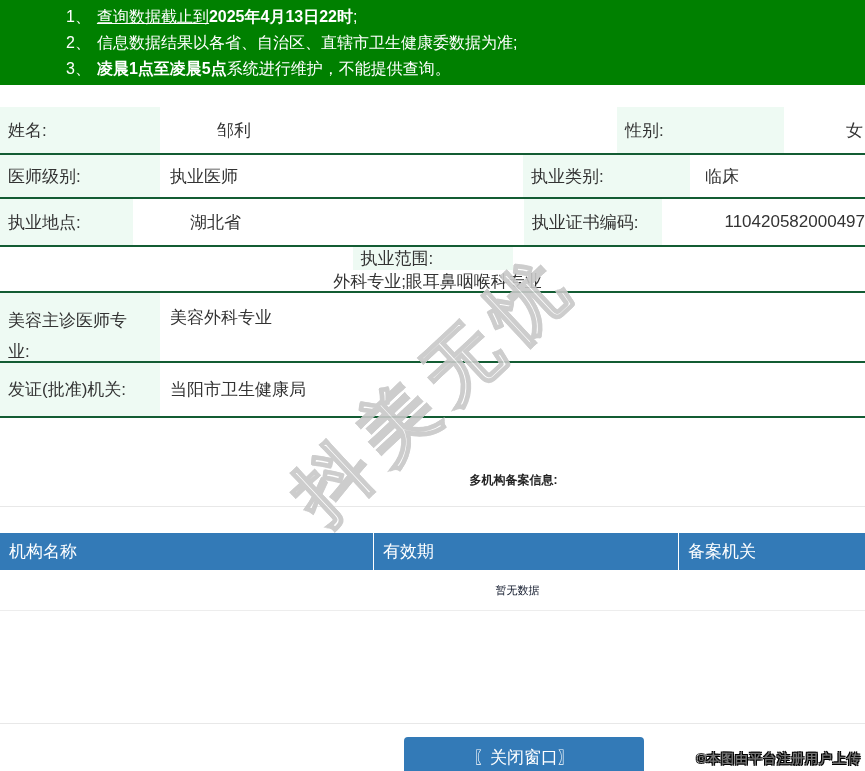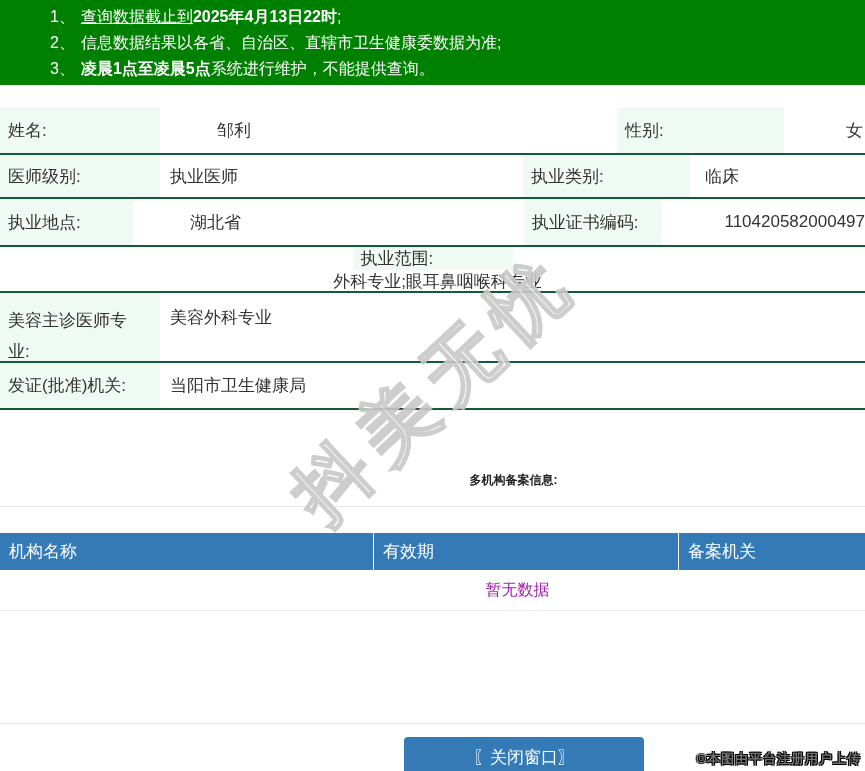--- a/index.html
+++ b/index.html
@@ -8,52 +8,52 @@
     position:relative; overflow:hidden; background:#fff;
     font-family:"Liberation Sans","DejaVu Sans",sans-serif;
     color:#333;
   }
   
   .notice-bar {
     position:absolute; left:0; top:0; width:865px; height:85px;
     background:#008000; color:#fff; padding:4px 0 0 50px;
     font-size:16px; line-height:26px;
   }
-  .notice-line { white-space:nowrap; }
+  .notice-line { white-space:nowrap;margin-left:16px; }
   .notice-line .num { margin-right:6px; }
   .notice-line .u { text-decoration:underline; }
   .notice-line b { font-weight:bold; }
   
   .info-table { position:absolute; left:0; top:107px; width:865px; }
   .irow { display:flex; width:865px; border-bottom:2px solid #135c33; align-items:center; }
   .cell { font-size:17px; }
   .lbl { background:#eefaf3; height:100%; display:flex; align-items:center; padding-left:8px; padding-right:8px; }
   .val { padding-left:10px; }
   .w-l1 { width:160px; }
   .w-v1 { width:363px; }
   .w-l2 { width:167px; }
   .w-v2 { flex:1; padding-left:15px; }
-  .r-h48 { height:48px;gap:47px; } .r-h44 { height:44px; } .r-h46 { height:46px;flex-direction:column; } .r-h47 { height:47px; }
+  .r-h48 { height:48px;gap:47px; } .r-h44 { height:44px; } .r-h46 { height:46px;flex-direction:column; } .r-h47 { height:55px; }
   .irow.tall { height:70px; align-items:stretch; }
   .irow.tall .lbl { align-items:flex-start; padding-top:12px; padding-right:30px; line-height:31px; }
   .irow.tall .val { padding-top:13px; }
   
   .section-title { position:absolute; left:0; top:470px; width:865px; text-align:center; }
   .section-title span { position:relative; left:81px; font-size:12px; font-weight:bold; color:#222; }
   
   .hr { position:absolute; left:0; width:865px; height:1px; background:#e8e8e8; }
   .hr1 { top:506px; } .hr2 { top:610px; background:#ededed; } .hr3 { top:723px; }
   
   .ftable-head { position:absolute; left:0; top:533px; width:865px; height:37px; display:flex; background:#337ab7; }
   .fth { color:#fff; font-size:17px; line-height:37px; padding-left:9px; }
   .fth1 { width:374px; border-right:1px solid #fff; }
   .fth2 { width:305px; border-right:1px solid #fff; }
   .fth3 { flex:1; }
   .empty-row { position:absolute; left:0; top:580px; width:865px; text-align:center; }
-  .empty-row span { position:relative; left:85px; color:#a21caf; font-size:16px; }
+  .empty-row span { position:relative; left:85px; color:#0f172a; font-size:11px; }
   
   .close-btn {
     position:absolute; left:404px; top:737px; width:240px; height:40px;
     background:#337ab7; border:none; border-radius:4px; cursor:pointer;
     color:#fff; font-size:17px; display:flex; align-items:center; justify-content:center;
     font-family:"Liberation Sans","DejaVu Sans",sans-serif;
   }
   
   .copyright {
     position:absolute; right:4px; top:750px; font-size:13px; font-weight:bold; color:#737373;

